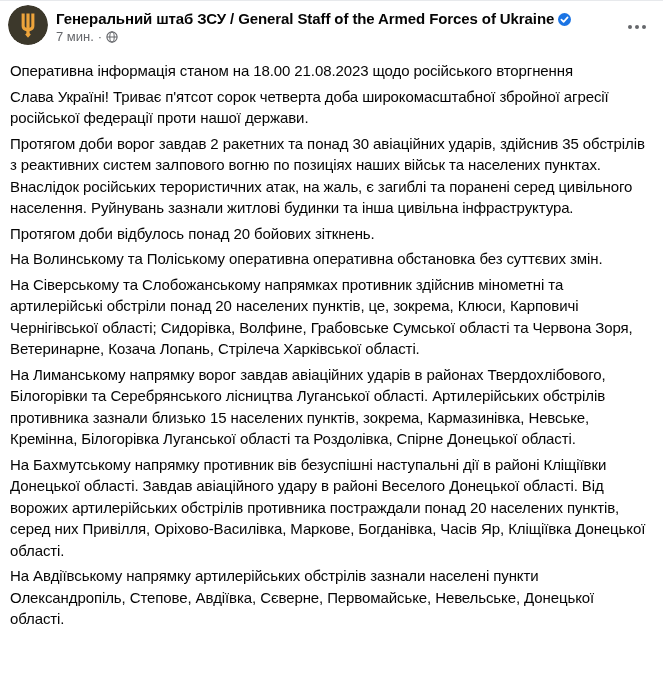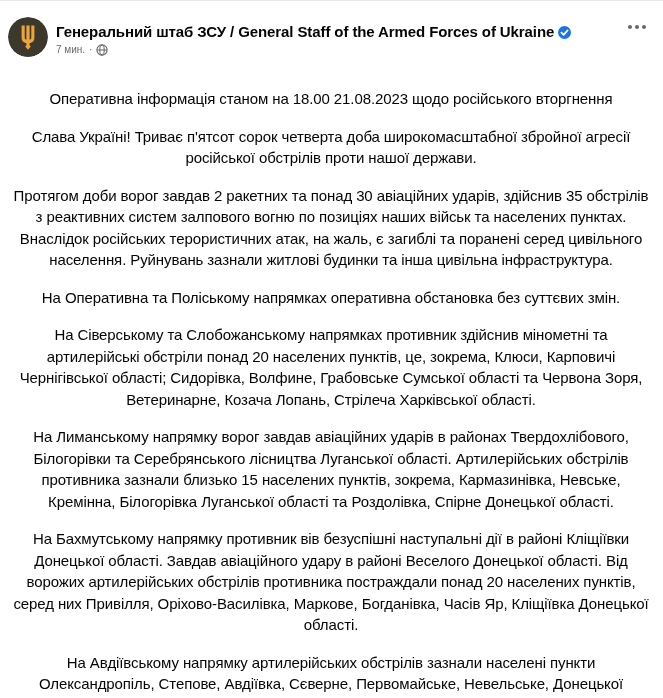--- a/index.html
+++ b/index.html
@@ -13,22 +13,22 @@
     width: 663px;
     min-height: 698px;
     background: #ffffff;
     border-top: 1px solid #e7e9ec;
     overflow: hidden;
     position: relative;
   }
   
   .post-header {
     display: flex;
-    align-items: flex-end;
-    padding: 16px 10px 0 8px;
+    align-items: center;
+    padding: 4px 10px 0 8px;
     position: relative;
   }
   .avatar {
     width: 40px;
     height: 40px;
     border-radius: 50%;
     flex: 0 0 40px;
     overflow: hidden;
     cursor: pointer;
   }
@@ -55,21 +55,21 @@
     width: 13px;
     height: 13px;
     flex: 0 0 13px;
     display: inline-block;
   }
   .meta-row {
     display: flex;
     align-items: center;
     gap: 4px;
     margin-top: 3px;
-    font-size: 10px;
+    font-size: 13px;
     color: #65676b;
     line-height: 14px;
   }
   .meta-row .globe { display: inline-block; width: 12px; height: 12px; }
   .more-btn {
     position: absolute;
     top: 16px;
     right: 12px;
     width: 28px;
     height: 22px;
@@ -82,23 +82,22 @@
     cursor: pointer;
   }
   
   .post-body {
     padding: 15px 11px 6px 10px;
   }
   .post-body p {
     font-size: 15px;
     line-height: 21.5px;
     color: #050505;
-    margin: 16px 0 4px 0;
+    margin: 0 0 4px 0;
     letter-spacing: -0.1px;
-    text-align: center;
   }
   .post-body p:last-child { margin-bottom: 0; }
 </style>
 </head>
 <body>
 
 <div class="post">
 
   <div class="post-header">
 
@@ -141,22 +140,23 @@
           <circle cx="11" cy="11" r="2" fill="#65676b"></circle>
           <circle cx="18" cy="11" r="2" fill="#65676b"></circle>
         </svg>
       </span>
     </button>
 
   </div>
 
   <div class="post-body">
     <p>Оперативна інформація станом на 18.00 21.08.2023 щодо російського вторгнення</p>
-    <p>Слава Україні! Триває п'ятсот сорок четверта доба широкомасштабної збройної агресії російської обстрілів проти нашої держави.</p>
+    <p>Слава Україні! Триває п'ятсот сорок четверта доба широкомасштабної збройної агресії російської федерації проти нашої держави.</p>
     <p>Протягом доби ворог завдав 2 ракетних та понад 30 авіаційних ударів, здійснив 35 обстрілів з реактивних систем залпового вогню по позиціях наших військ та населених пунктах. Внаслідок російських терористичних атак, на жаль, є загиблі та поранені серед цивільного населення. Руйнувань зазнали житлові будинки та інша цивільна інфраструктура.</p>
-    <p>На Оперативна та Поліському напрямках оперативна обстановка без суттєвих змін.</p>
+    <p>Протягом доби відбулось понад 20 бойових зіткнень.</p>
+    <p>На Волинському та Поліському оперативна оперативна обстановка без суттєвих змін.</p>
     <p>На Сіверському та Слобожанському напрямках противник здійснив мінометні та артилерійські обстріли понад 20 населених пунктів, це, зокрема, Клюси, Карповичі Чернігівської області; Сидорівка, Волфине, Грабовське Сумської області та Червона Зоря, Ветеринарне, Козача Лопань, Стрілеча  Харківської області.</p>
     <p>На Лиманському напрямку ворог завдав авіаційних ударів в районах Твердохлібового, Білогорівки та Серебрянського лісництва Луганської області. Артилерійських обстрілів противника зазнали близько 15 населених пунктів, зокрема, Кармазинівка, Невське, Кремінна, Білогорівка Луганської області та Роздолівка, Спірне Донецької області.</p>
     <p>На Бахмутському напрямку противник вів безуспішні наступальні дії в районі Кліщіївки Донецької області. Завдав авіаційного удару в районі Веселого Донецької області. Від ворожих артилерійських обстрілів противника постраждали понад 20 населених пунктів, серед них Привілля, Оріхово-Василівка, Маркове, Богданівка, Часів Яр, Кліщіївка Донецької області.</p>
     <p>На Авдіївському напрямку артилерійських обстрілів зазнали населені пункти Олександропіль, Степове, Авдіївка, Сєверне, Первомайське, Невельське, Донецької області.</p>
   </div>
 
 </div>
 
 </body></html>

